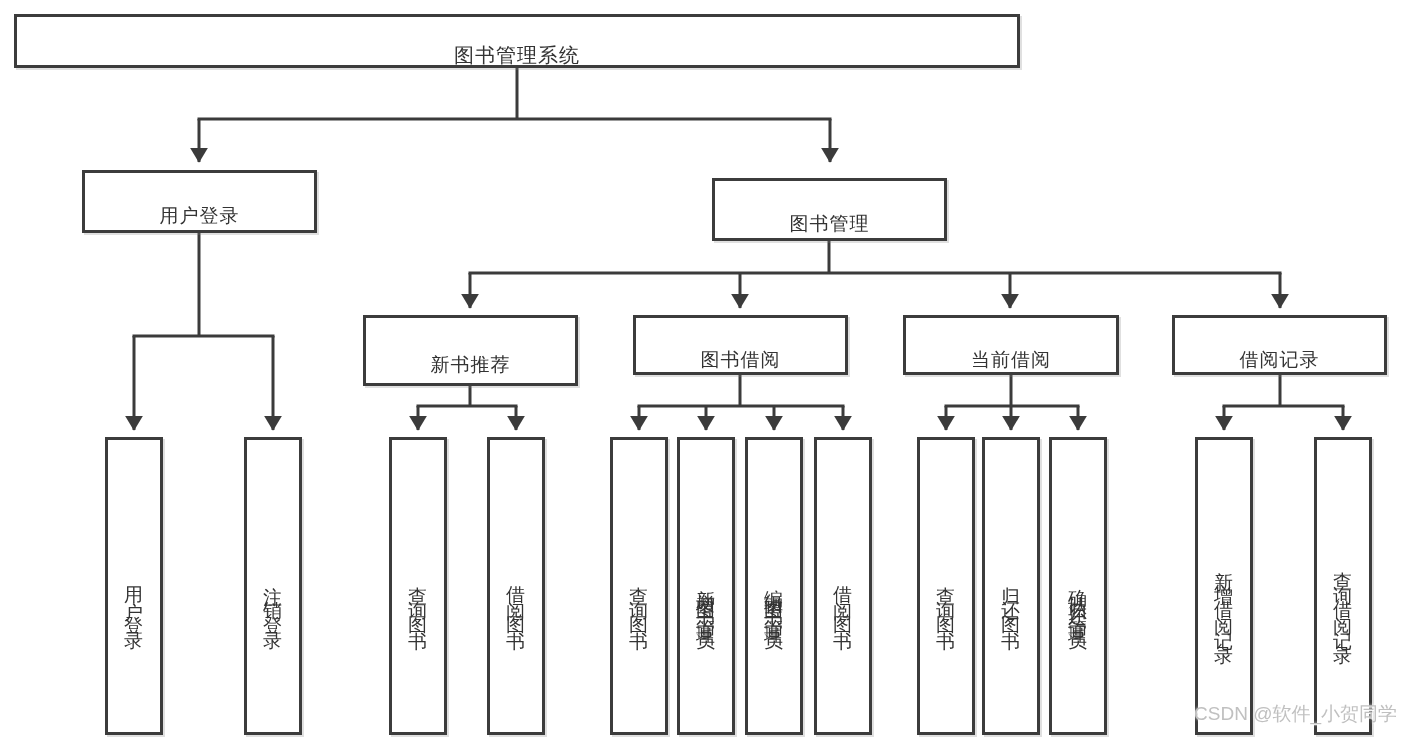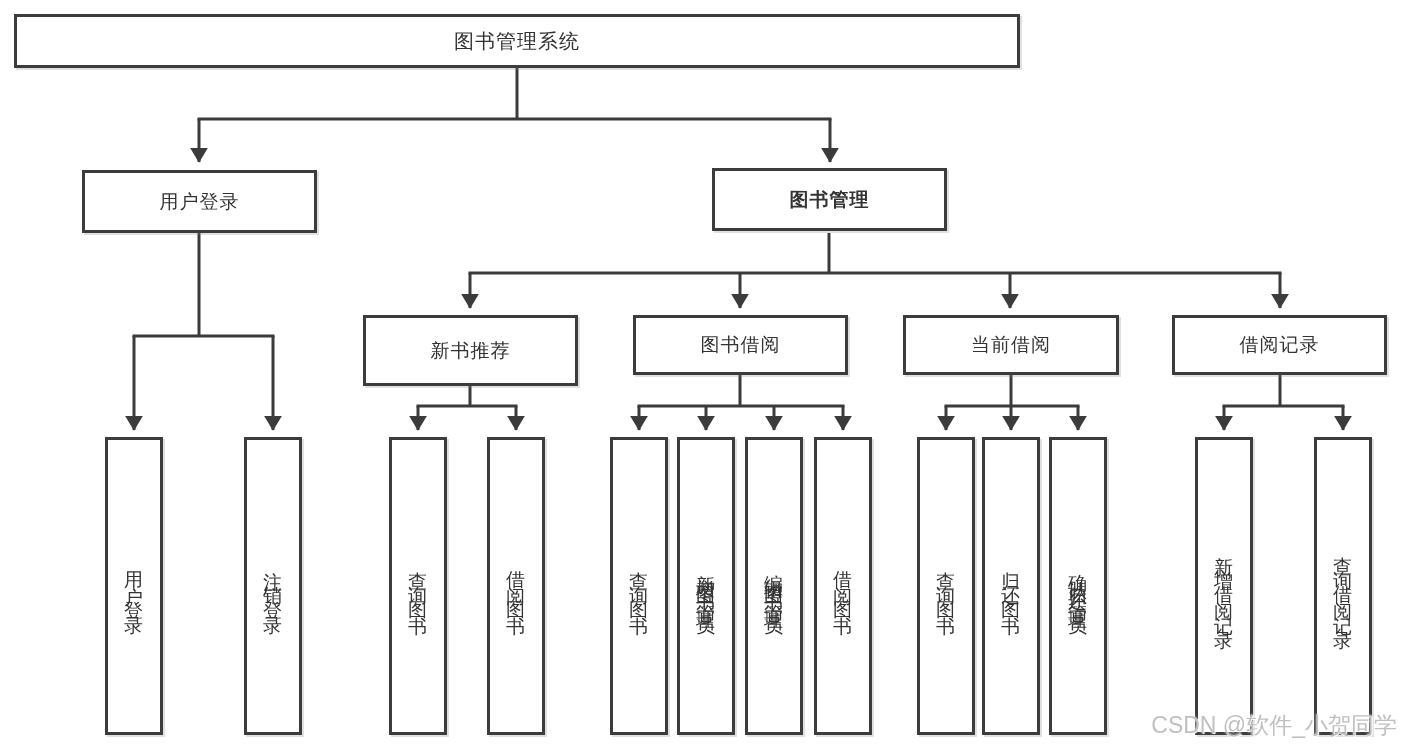--- a/index.html
+++ b/index.html
@@ -16,36 +16,36 @@
   .box {
     position: absolute;
     box-sizing: border-box;
     border: 3px solid #3c3c3c;
     background: #ffffff;
     display: flex;
     align-items: center;
     justify-content: center;
     box-shadow: 2px 2px 0 rgba(130,130,130,0.25);
   }
-  .box span { display: block; text-align: right; }
+  .box span { display: block; text-align: right; margin-top: 29px; }
   .root span  { font-size: 20px; letter-spacing: 1px; }
   .lvl  span  { font-size: 19px; letter-spacing: 1px; }
   .leaf span {
     writing-mode: vertical-lr;
     text-orientation: mixed;
     font-size: 19px;
     letter-spacing: 15px;
     line-height: 1;
   }
   .leaf.tight span { letter-spacing: 6px; }
   #watermark {
     position: absolute;
     right: 8px;
-    bottom: 6px;
-    font-size: 23px;
+    bottom: 20px;
+    font-size: 19px;
     color: #c0c0c0;
     text-shadow: 0 0 3px #ffffff, 1px 1px 0 rgba(255,255,255,0.9);
     white-space: nowrap;
   }
 </style>
 </head>
 <body>
 
 <div id="stage">
 
@@ -99,21 +99,21 @@
     </g>
   </svg>
 
   <div class="box root" style="left:14px; top:14px; width:1006px; height:54px;">
     <span>图书管理系统</span>
   </div>
 
   <div class="box lvl" style="left:82px; top:170px; width:235px; height:63px;">
     <span>用户登录</span>
   </div>
-  <div class="box lvl" style="left:712px; top:168px; width:235px; height:63px;font-weight:bold;">
+  <div class="box lvl" style="left:712px; top:178px; width:235px; height:63px;">
     <span>图书管理</span>
   </div>
 
   <div class="box lvl" style="left:363px; top:315px; width:215px; height:71px;">
     <span>新书推荐</span>
   </div>
   <div class="box lvl" style="left:903px; top:315px; width:216px; height:60px;">
     <span>当前借阅</span>
   </div>
   <div class="box lvl" style="left:633px; top:315px; width:215px; height:60px;">

